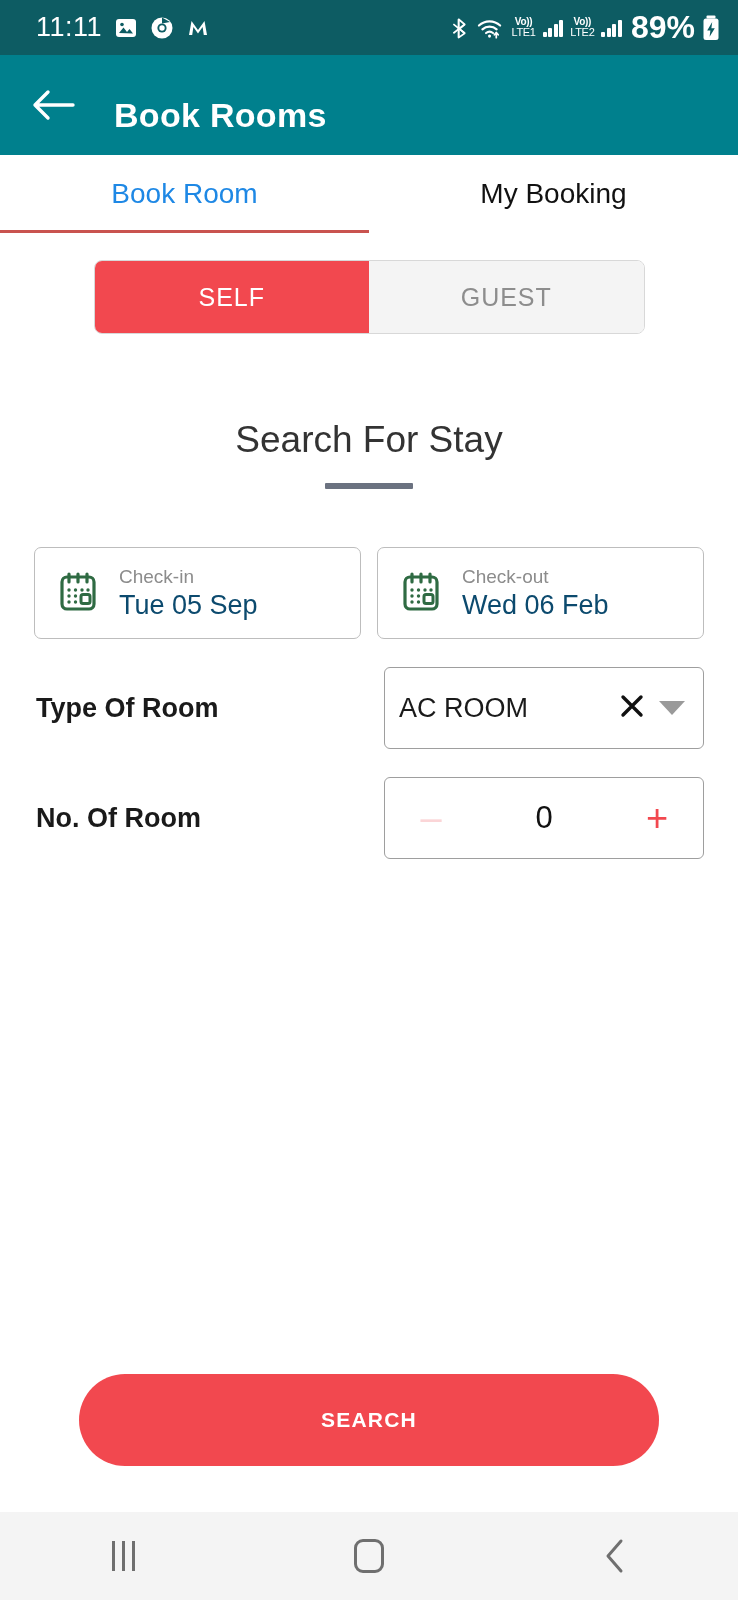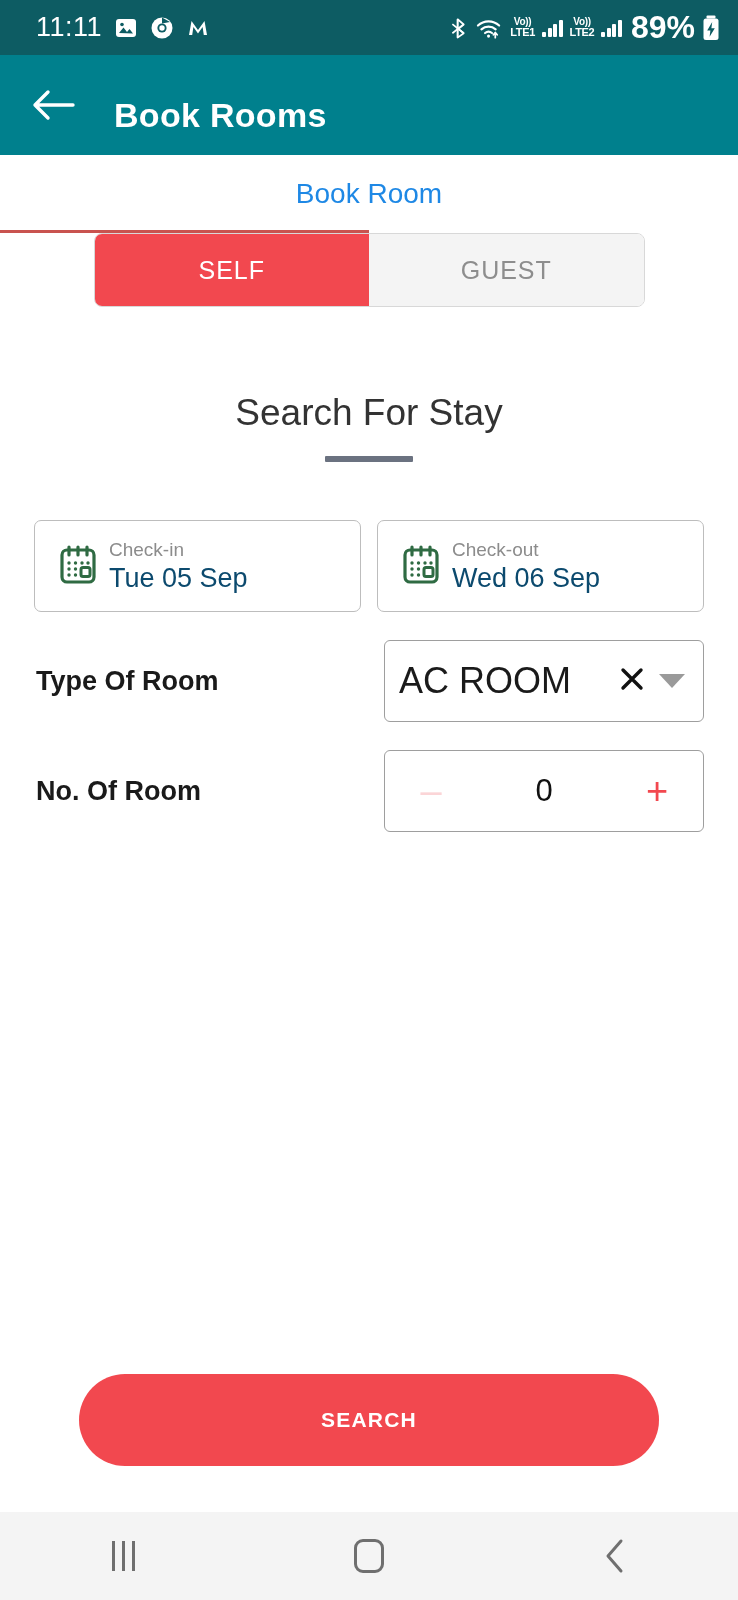--- a/index.html
+++ b/index.html
@@ -16,21 +16,21 @@
     height: 55px; background: #0d5c63; color: #fff;
     display: flex; align-items: center; justify-content: space-between;
     padding: 0 18px 0 36px; flex: 0 0 55px;
   }
   .sb-left { display: flex; align-items: center; gap: 12px; }
   .sb-clock { font-size: 27px; font-weight: 500; letter-spacing: .5px; }
   .sb-right { display: flex; align-items: center; gap: 7px; }
   .sb-icon { display: inline-flex; align-items: center; justify-content: center; }
   .volte { display:flex; flex-direction:column; align-items:center; line-height:1; }
   .volte .vo { font-size: 10px; font-weight: 700; letter-spacing:-.3px; }
-  .volte .lte { font-size: 11px; font-weight: 700; letter-spacing:-.3px; }
+  .volte .lte { font-size: 11px; font-weight: 400; letter-spacing:-.3px; }
   .bars { display: flex; align-items: flex-end; gap: 1.5px; height: 18px; }
   .bars i { display:block; width: 4px; background: #fff; border-radius: 1px; }
   .bars i:nth-child(1){height:5px;}
   .bars i:nth-child(2){height:9px;}
   .bars i:nth-child(3){height:13px;}
   .bars i:nth-child(4){height:17px;}
   .battery-pct { font-size: 32px; font-weight: 600; margin-left: 2px; }
 
   
   .appbar {
@@ -42,50 +42,50 @@
 
   
   .tabs { display: flex; height: 78px; background: #fff; position: relative; flex: 0 0 78px; }
   .tab { flex: 1; display: flex; align-items: center; justify-content: center;
          font-size: 28px; cursor: pointer; }
   .tab.active { color: #1e88e5; }
   .tab.inactive { color: #111; }
   .tab-underline { position: absolute; left: 0; bottom: 0; width: 50%; height: 3px; background: #c9534f; }
 
   
-  .seg-wrap { display: flex; justify-content: center; flex: 0 0 auto; }
+  .seg-wrap { display: flex; justify-content: center; margin-top: 27px; flex: 0 0 auto; }
   .segmented { display: flex; width: 551px; height: 74px; border-radius: 8px; overflow: hidden;
                border: 1px solid #d8d8d8; }
   .seg { flex: 1; display: flex; align-items: center; justify-content: center;
          font-size: 25px; letter-spacing: 1px; cursor: pointer; }
   .seg.on { background: #f2484f; color: #fff; }
   .seg.off { background: #f4f4f4; color: #8d8d8d; }
 
   
   .heading-block { margin-top: 85px; text-align: center; flex: 0 0 auto; }
   .heading { font-size: 37px; color: #333; font-weight: 400; }
   .heading-rule { width: 88px; height: 6px; background: #6b7280; margin: 22px auto 0; border-radius: 1px; }
 
   
   .form { padding: 0 34px; margin-top: 58px; flex: 0 0 auto; }
   .date-row { display: flex; gap: 16px; }
   .date-card { flex: 1; height: 92px; border: 1px solid #bdbdbd; border-radius: 7px;
-               display: flex; align-items: center; padding: 0 6px 0 20px; gap: 8px; cursor: pointer; background:#fff; }
+               display: flex; align-items: center; padding: 0 6px 0 20px; gap: 18px; cursor: pointer; background:#fff; }
   .cal-icon { flex: 0 0 auto; width: 46px; height: 46px; }
   .date-texts { display: flex; flex-direction: column; justify-content: center; gap: 2px; }
   .date-label { font-size: 19px; color: #8c8c8c; }
   .date-value { font-size: 27px; color: #0c4a6e; }
 
   .field-row { display: flex; align-items: center; margin-top: 28px; justify-content: space-between; }
   .field-label { flex: 1; font-size: 27px; color: #1a1a1a; font-weight: 700; padding-left: 2px; }
   .field-control { flex: 0 0 320px; }
 
   .select-box { height: 82px; border: 1px solid #9e9e9e; border-radius: 6px; background: #fff;
                 display: flex; align-items: center; padding: 0 18px 0 14px; cursor: pointer; }
-  .select-value { flex: 1; font-size: 36px; color: #1a1a1a; }
+  .select-value { flex: 1; font-size: 27px; color: #1a1a1a; }
   .select-clear { font-size: 29px; color: #111; padding: 0 14px 0 4px; cursor: pointer; line-height: 1; }
   .caret { width: 0; height: 0; border-left: 13px solid transparent; border-right: 13px solid transparent;
            border-top: 14px solid #9a9a9a; cursor: pointer; }
 
   .stepper { height: 82px; border: 1px solid #9e9e9e; border-radius: 6px; background: #fff;
              display: flex; align-items: center; padding: 0 24px; }
   .step-btn { font-size: 38px; line-height: 1; width: 44px; text-align: center; cursor: pointer; font-weight: 400; }
   .step-btn.minus { color: #fbd5d7; }
   .step-btn.plus { color: #f2484f; font-weight: 500; }
   .step-value { flex: 1; text-align: center; font-size: 31px; color: #111; }
@@ -187,20 +187,23 @@
       <svg width="44" height="34" viewBox="0 0 44 34">
           <path d="M42 17 H4 M17 4 L4 17 L17 30" stroke="#fff" stroke-width="3.4" fill="none" stroke-linecap="round" stroke-linejoin="round"></path>
         </svg>
     </span>
     <span class="appbar-title">Book Rooms</span>
   </div>
 
   <div class="tabs">
     <div class="tab active">
       <span>Book Room</span>
+    </div>
+    <div class="tab inactive">
+      <span>My Booking</span>
     </div>
     <div class="tab-underline"></div>
   </div>
 
   <div class="seg-wrap">
     <div class="segmented">
       <div class="seg on">
         <span>SELF</span>
       </div>
       <div class="seg off">
@@ -250,21 +253,21 @@
               <circle cx="33" cy="20" r="1.7" fill="#2f6b43"></circle>
             <circle cx="14" cy="26" r="1.7" fill="#2f6b43"></circle>
               <circle cx="20.5" cy="26" r="1.7" fill="#2f6b43"></circle>
             <circle cx="14" cy="32" r="1.7" fill="#2f6b43"></circle>
               <circle cx="20.5" cy="32" r="1.7" fill="#2f6b43"></circle>
             <rect x="26" y="24.5" width="9" height="9" rx="2" fill="none" stroke="#2f6b43" stroke-width="3"></rect>
           </svg>
         </span>
         <span class="date-texts">
           <span class="date-label">Check-out</span>
-          <span class="date-value">Wed 06 Sep</span>
+          <span class="date-value">Wed 06 Feb</span>
         </span>
       </div>
     </div>
 
     <div class="field-row">
       <span class="field-label">Type Of Room</span>
       <div class="field-control">
         <div class="select-box">
           <span class="select-value">AC ROOM</span>
           <span class="select-clear">

